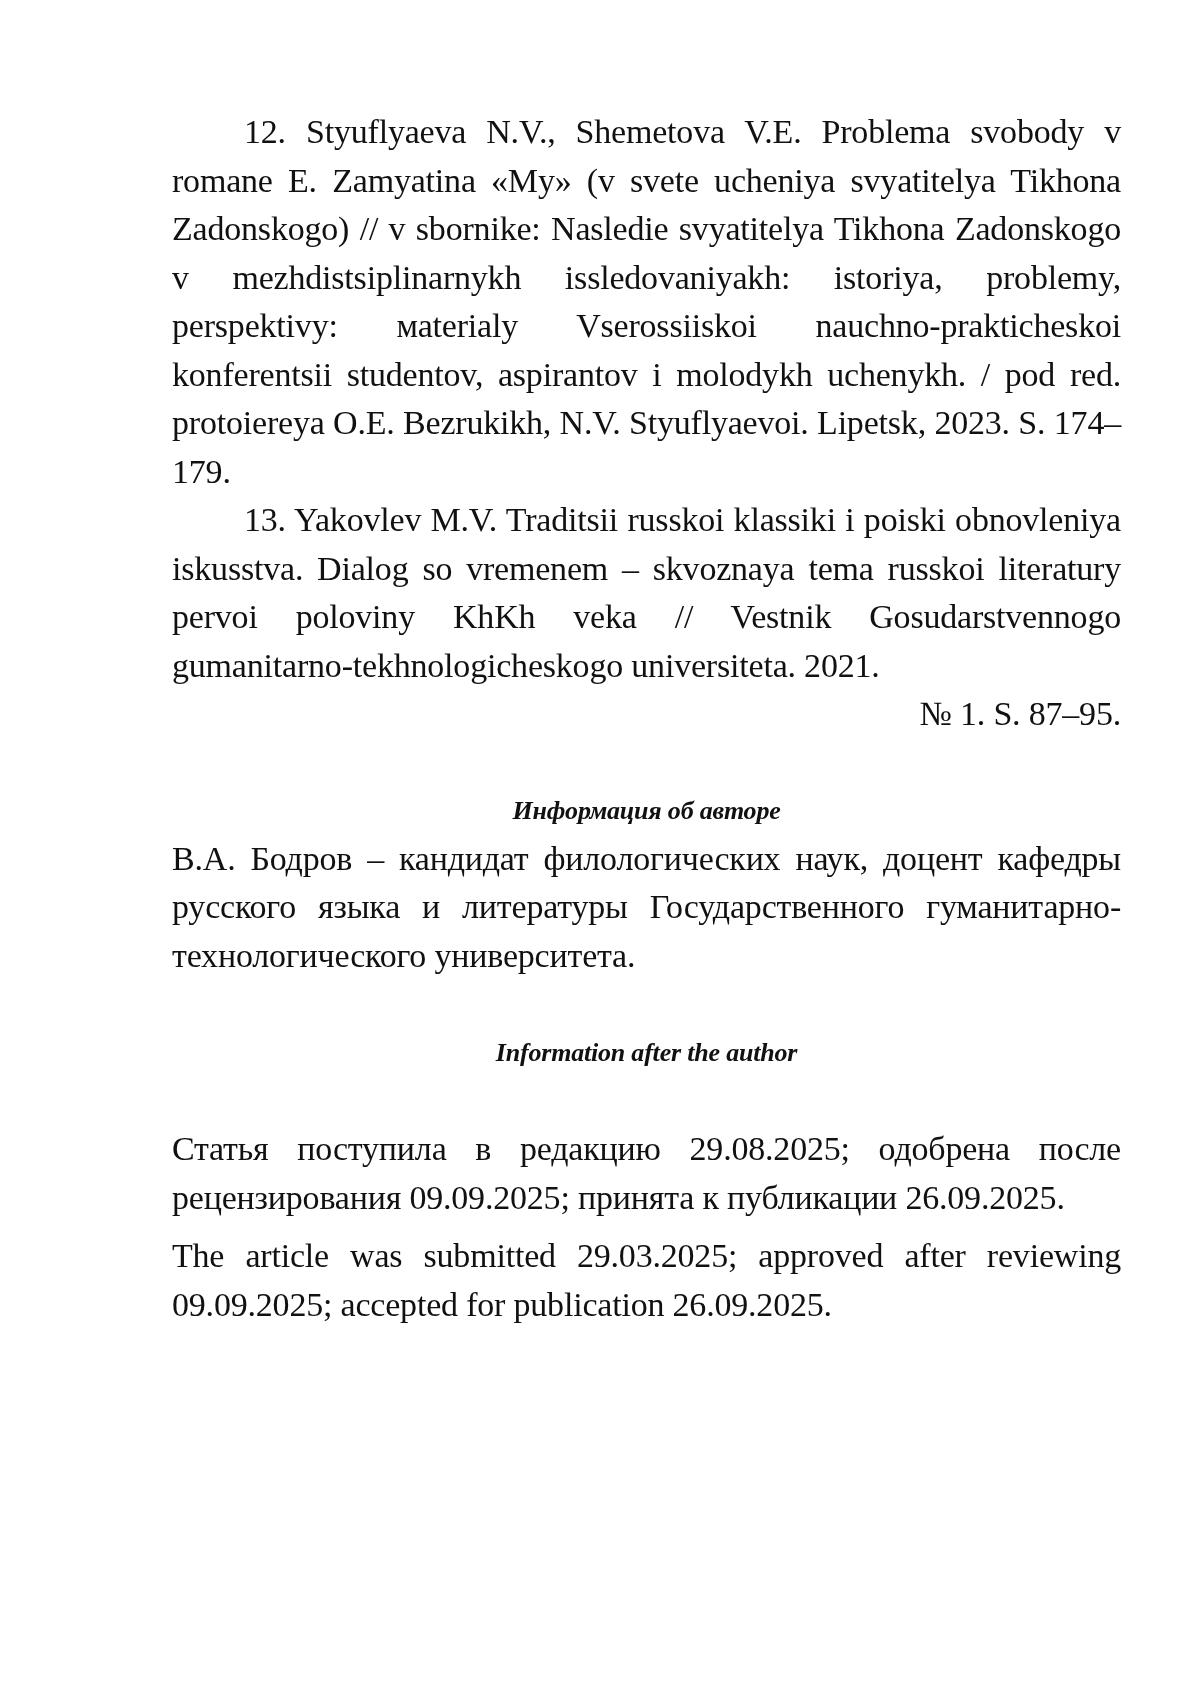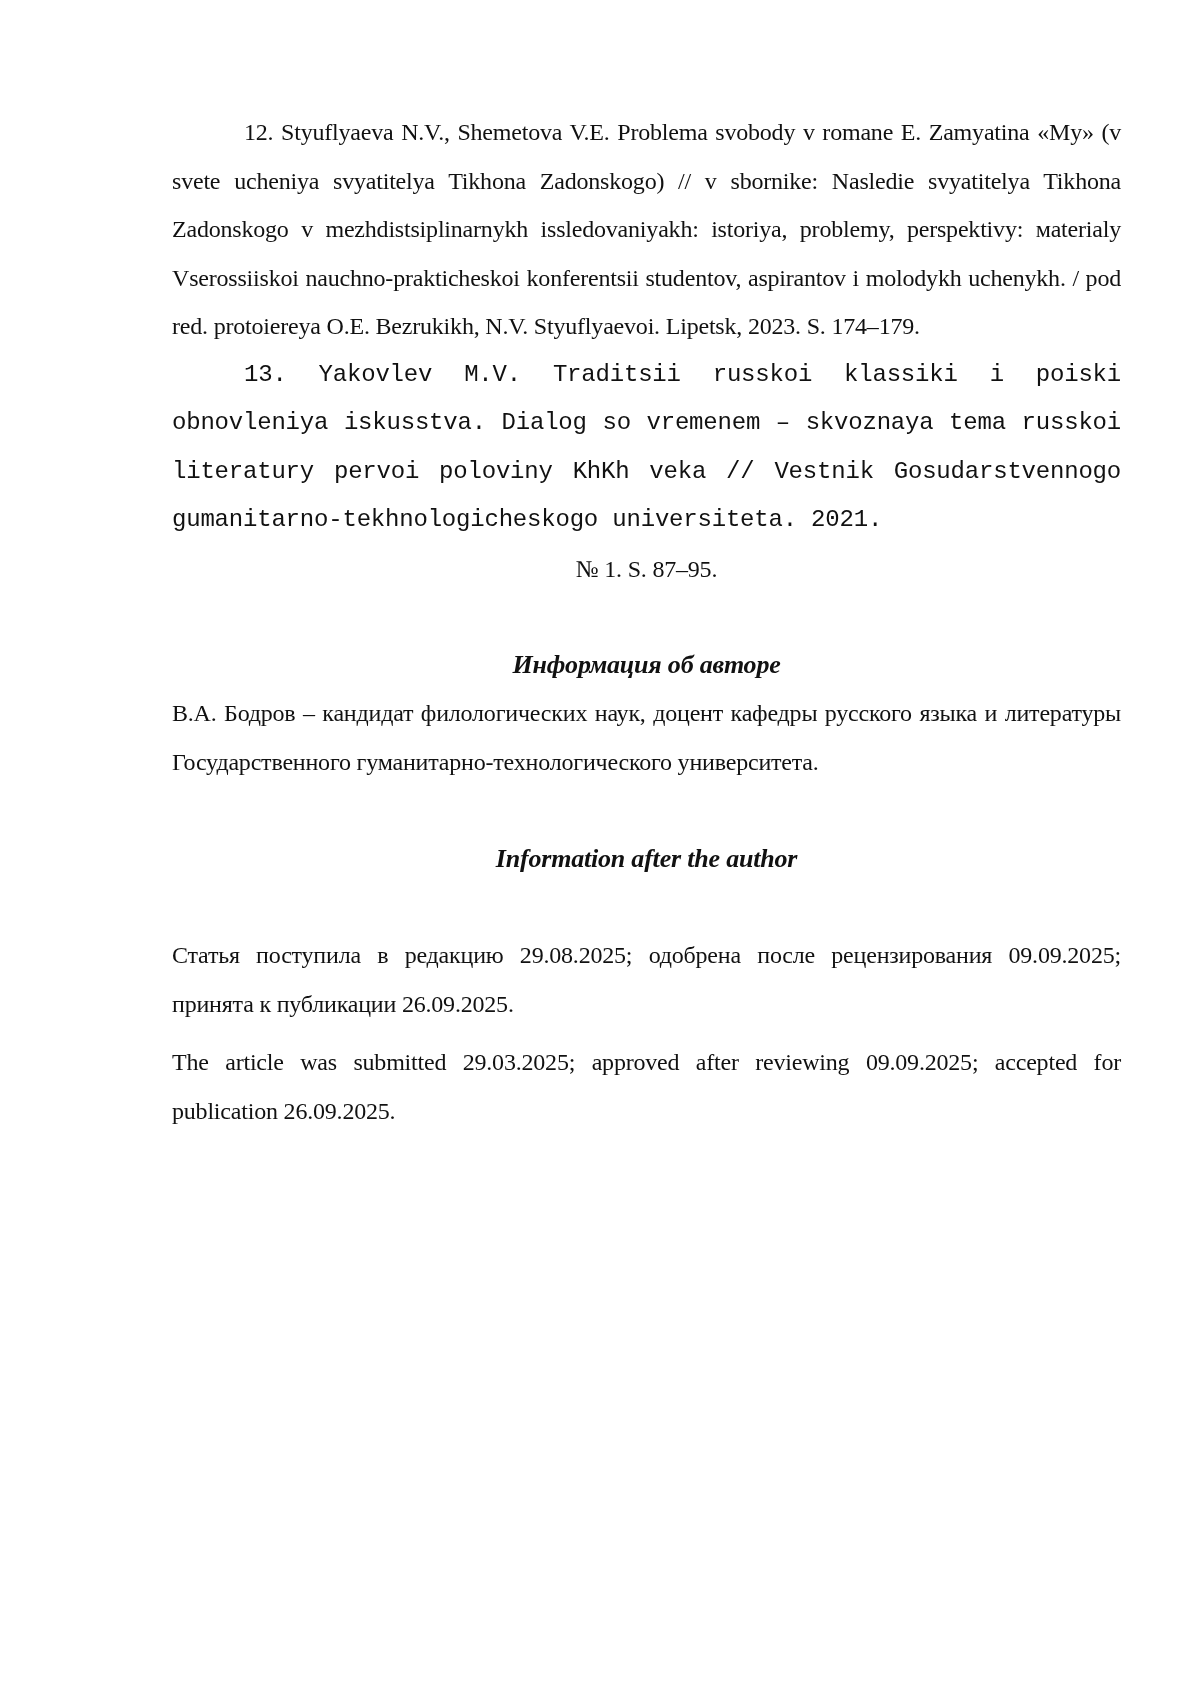--- a/index.html
+++ b/index.html
@@ -12,48 +12,48 @@
       color: #111111;
     }
     .page {
       position: absolute;
       left: 172px;
       top: 108px;
       width: 949px;
     }
     p {
       margin: 0;
-      font-size: 24px;
+      font-size: 34px;
       line-height: 48.5px;
       text-align: justify;
       letter-spacing: -0.2px;
     }
     .indent { text-indent: 72px; }
     .heading {
       font-weight: bold;
       text-align: center;
       font-size: 26px;
       line-height: 48px;
       font-style: italic;
     }
-    .gap-ref13 { margin-top: 0; font-family: Liberation Mono, monospace; }
+    .gap-ref13 { margin-top: 0; }
     .gap-h1 { margin-top: 48px; }
     .gap-h2 { margin-top: 49px; }
     .gap-dates { margin-top: 48px; }
     .gap-dates2 { margin-top: 10px; }
   </style>
 </head>
 <body>
 
 <div class="page">
 
   <p class="indent"><span>12.</span>&nbsp;<span>Styuflyaeva N.V., Shemetova V.E. Problema svobody v romane E. Zamyatina «My» (v svete ucheniya svyatitelya Tikhona Zadonskogo) // v sbornike: Nasledie svyatitelya Tikhona Zadonskogo v mezhdistsiplinarnykh issledovaniyakh: istoriya, problemy, perspektivy: мaterialy Vserossiiskoi nauchno-prakticheskoi konferentsii studentov, aspirantov i molodykh uchenykh. / pod red. protoiereya O.E. Bezrukikh, N.V. Styuflyaevoi. Lipetsk, 2023. S. 174–179.</span></p>
 
   <p class="indent gap-ref13"><span>13.</span> <span>Yakovlev M.V. Traditsii russkoi klassiki i poiski obnovleniya iskusstva. Dialog so vremenem – skvoznaya tema russkoi literatury pervoi poloviny KhKh veka // Vestnik Gosudarstvennogo gumanitarno-tekhnologicheskogo universiteta. 2021.</span></p>
-  <p style="text-align:center">№ 1. S. 87–95.</p>
+  <p style="text-align:right">№ 1. S. 87–95.</p>
 
   <p class="heading gap-h1">Информация об авторе</p>
   <p>В.А. Бодров – кандидат филологических наук, доцент кафедры русского языка и литературы Государственного гуманитарно-технологического университета.</p>
 
   <p class="heading gap-h2">Information after the author</p>
 
   <p class="gap-dates">Статья поступила в редакцию 29.08.2025; одобрена после рецензирования 09.09.2025; принята к публикации 26.09.2025.</p>
   <p class="gap-dates2">The article was submitted 29.03.2025; approved after reviewing 09.09.2025; accepted for publication 26.09.2025.</p>
 
 </div>

